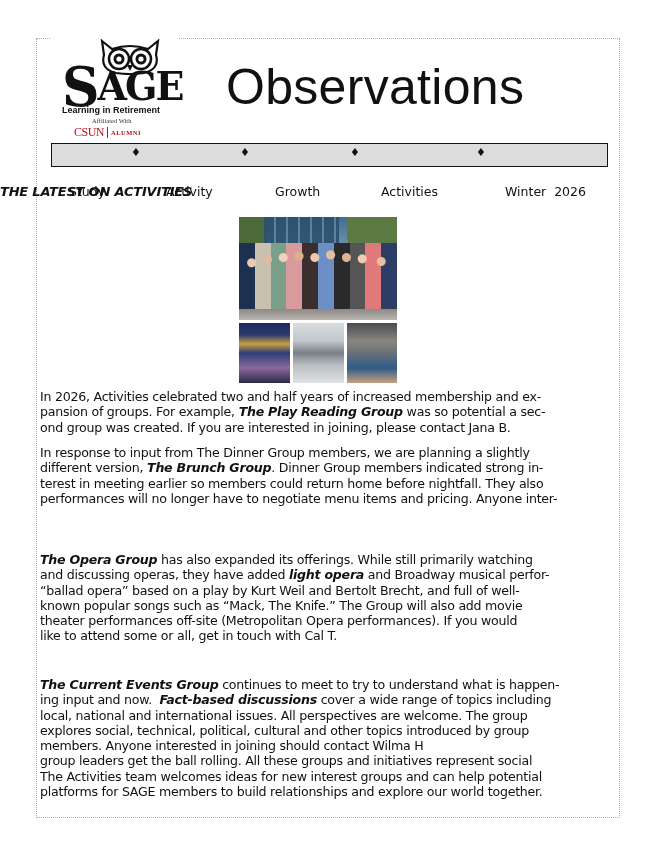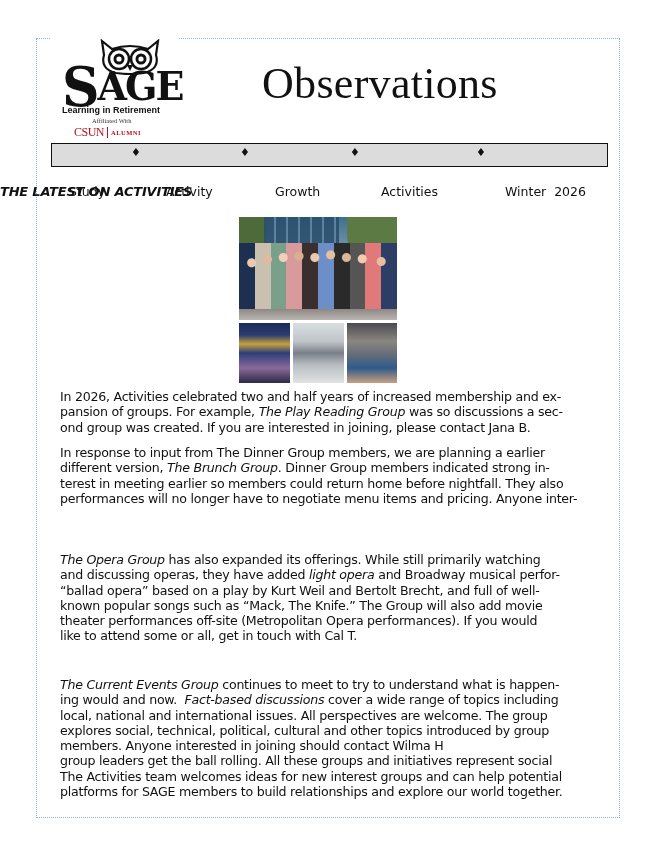--- a/index.html
+++ b/index.html
@@ -20,22 +20,22 @@
     }
     .logo .sage .big-s { font-size: 52px; vertical-align: -6px; }
     .logo .tagline { position: absolute; left: 4px; top: 66px; font-family: "Liberation Sans", sans-serif; font-weight: bold; font-size: 9px; color: #111; white-space: nowrap; }
     .logo .affil { position: absolute; left: 34px; top: 78px; font-family: "Liberation Serif", serif; font-size: 6.5px; color: #333; white-space: nowrap; }
     .logo .csun { position: absolute; left: 16px; top: 86px; white-space: nowrap; display: flex; align-items: center; }
     .logo .csun .c1 { font-family: "Liberation Serif", serif; font-size: 12px; color: #b5121b; letter-spacing: -0.5px; }
     .logo .csun .sep { display: inline-block; width: 1px; height: 11px; background: #b5121b; margin: 0 3px; }
     .logo .csun .c2 { font-family: "Liberation Serif", serif; font-size: 6.5px; color: #b5121b; font-weight: bold; letter-spacing: 0.5px; }
 
     .masthead-title {
-      position: absolute; left: 226px; top: 62px; font-family: Liberation Serif, serif;
-      font-size: 44px; color: #111; letter-spacing: 0.3px; line-height: 1; margin-left: 36px;
+      position: absolute; left: 226px; top: 62px; font-family: Liberation Sans, sans-serif;
+      font-size: 50px; color: #111; letter-spacing: 0.3px; line-height: 1;
     }
 
     .navbar {
       position: absolute; left: 51px; top: 143px; width: 557px; height: 24px; box-sizing: border-box;
       border: 1.5px solid #111; background: #dcdcdc;
       display: flex; align-items: center; font-family: "DejaVu Sans", sans-serif; font-size: 12.5px; color: #111;
     }
     .navbar .item { position: absolute; top: 3px; white-space: nowrap; margin-top: 37px; }
     .navbar .sep { position: absolute; top: 2px; font-size: 11px; }
 
@@ -69,22 +69,22 @@
     }
     .collage .thumb { position: absolute; top: 106px; height: 60px; overflow: hidden; }
     .collage .thumb.t1 { left: 0; width: 51px; background: linear-gradient(180deg, #1a2a5a 0%, #2a3c6e 20%, #c8a040 35%, #2c3d78 50%, #8a6a9a 75%, #2a2a48 100%); }
     .collage .thumb.t2 { left: 54px; width: 51px; background: linear-gradient(180deg, #d8dde0 0%, #c0c6ca 30%, #7a8088 50%, #b8bec2 70%, #e0e2e4 100%); }
     .collage .thumb.t3 { left: 108px; width: 50px; background: linear-gradient(180deg, #4a4a50 0%, #8a8680 30%, #6a7078 50%, #2f5a8a 75%, #c9a080 100%); }
 
     .body-text {
       position: absolute; left: 40px; width: 578px; font-family: "DejaVu Sans", sans-serif;
       font-size: 12.6px; line-height: 15.3px; color: #111; letter-spacing: -0.25px;
     }
-    .body-text .bi { font-weight: normal; font-style: italic; }
-    .line { white-space: nowrap; display: block; margin-left: 20px; }
+    .body-text .bi { font-weight: bold; font-style: italic; }
+    .line { white-space: nowrap; display: block; }
   </style>
 </head>
 <body>
 
 <div class="frame"></div>
 <div class="frame-gap"></div>
 
 <div class="logo">
   <svg class="owl" width="64" height="36" viewBox="0 0 64 36">
     <path d="M4 2 L14 10 Q32 4 50 10 L60 2 L58 16 Q62 30 46 34 Q32 36 18 34 Q2 30 6 16 Z" fill="#fff" stroke="#111" stroke-width="2.2"></path>
@@ -129,42 +129,42 @@
       <div class="building"></div>
       <div class="crowd"></div>
   </div>
   <div class="thumb t1"></div>
   <div class="thumb t2"></div>
   <div class="thumb t3"></div>
 </div>
 
 <div class="body-text" style="top:389px">
   <span class="line">In 2026, Activities celebrated two and half years of increased membership and ex-</span>
-  <span class="line"><span>pansion of groups.  For example, </span><span class="bi">The Play Reading Group</span><span> was so discussions a sec-</span></span>
+  <span class="line"><span>pansion of groups.  For example, </span><span class="bi">The Play Reading Group</span><span> was so potential a sec-</span></span>
   <span class="line">ond group was created.  If you are interested in joining, please contact Jana B.</span>
 </div>
 
 <div class="body-text" style="top:445px">
-  <span class="line">In response to input from The Dinner Group members, we are planning a earlier</span>
+  <span class="line">In response to input from The Dinner Group members, we are planning a slightly</span>
   <span class="line"><span>different version, </span><span class="bi">The Brunch Group</span><span>. Dinner Group members indicated strong in-</span></span>
   <span class="line">terest in meeting earlier so members could return home before nightfall.  They also</span>
   <span class="line">performances will no longer have to negotiate menu items and pricing.  Anyone inter-</span>
 </div>
 
 <div class="body-text" style="top:552px">
   <span class="line"><span class="bi">The Opera Group</span><span> has also expanded its offerings.  While still primarily watching</span></span>
   <span class="line"><span>and discussing operas, they have added </span><span class="bi">light opera</span><span> and Broadway musical perfor-</span></span>
   <span class="line">“ballad opera” based on a play by Kurt Weil and Bertolt Brecht, and full of well-</span>
   <span class="line">known popular songs such as “Mack, The Knife.”  The Group will also add movie</span>
   <span class="line">theater performances off-site (Metropolitan Opera performances).  If you would</span>
   <span class="line">like to attend some or all, get in touch with Cal T.</span>
 </div>
 
 <div class="body-text" style="top:677px">
   <span class="line"><span class="bi">The Current Events Group</span><span> continues to meet to try to understand what is happen-</span></span>
-  <span class="line" style="white-space:pre"><span>ing would and now.  </span><span class="bi">Fact-based discussions</span><span> cover a wide range of topics including</span></span>
+  <span class="line" style="white-space:pre"><span>ing input and now.  </span><span class="bi">Fact-based discussions</span><span> cover a wide range of topics including</span></span>
   <span class="line">local, national and international issues.  All perspectives are welcome.  The group</span>
   <span class="line">explores social, technical, political, cultural and other topics introduced by group</span>
   <span class="line">members.  Anyone interested in joining should contact Wilma H</span>
   <span class="line">group leaders get the ball rolling.  All these groups and initiatives represent social</span>
   <span class="line">The Activities team welcomes ideas for new interest groups and can help potential</span>
   <span class="line">platforms for SAGE members to build relationships and explore our world together.</span>
 </div>
 
 </body></html>

